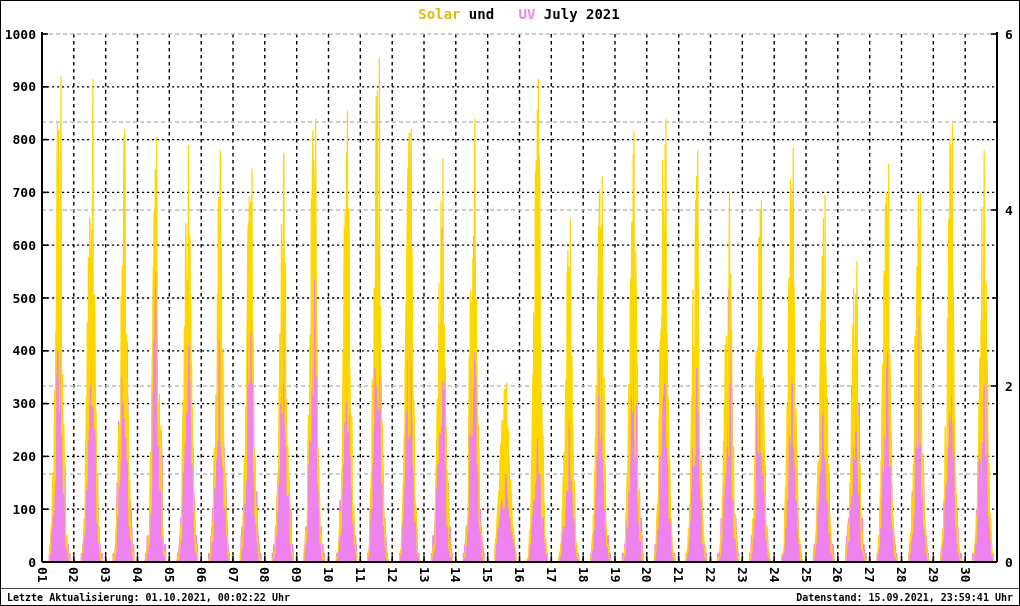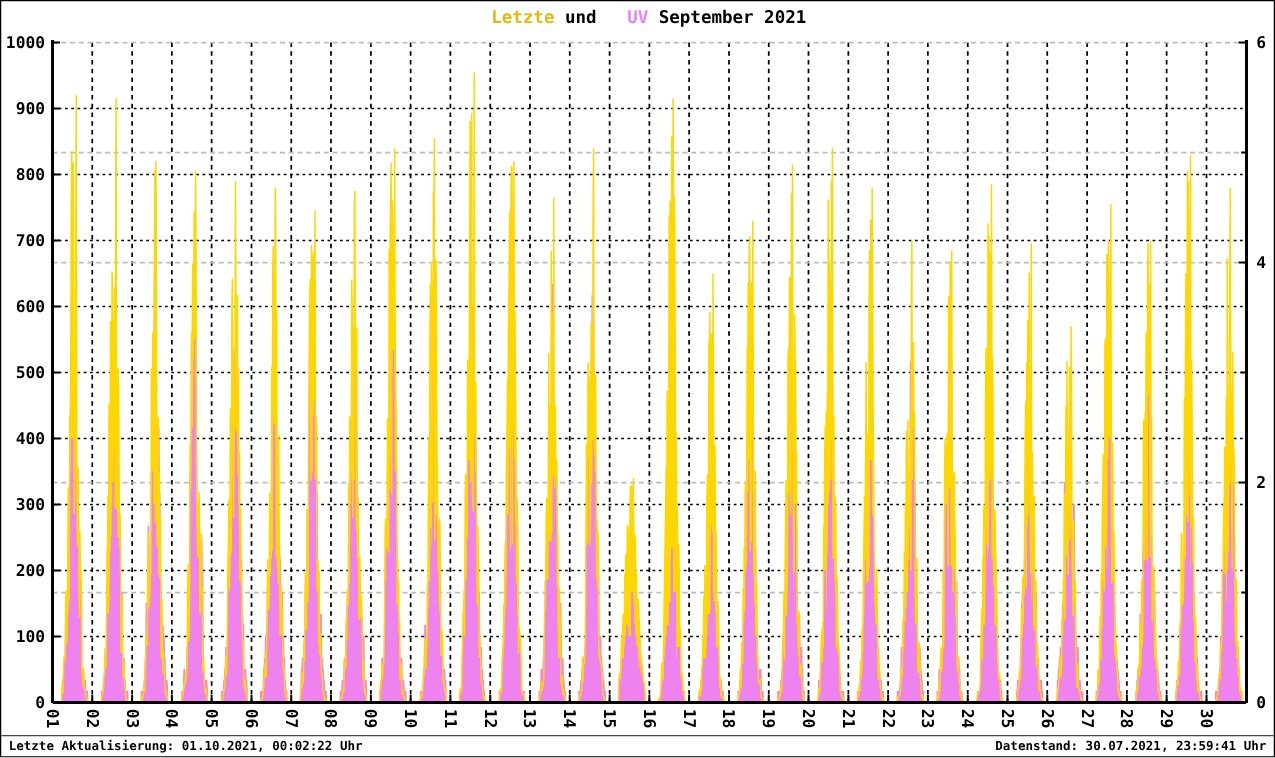--- a/index.html
+++ b/index.html
@@ -12,21 +12,21 @@
   svg.chart{position:absolute;left:0;top:0;}
   .sep{position:absolute;left:0;top:587px;width:100%;height:1px;background:#444;}
   .footer-left,.footer-right{position:absolute;top:591px;font-size:10px;font-weight:bold;color:#000;white-space:pre;}
   .footer-left{left:6px;}
   .footer-right{right:6px;}
 </style>
 </head>
 <body>
 
 <div class="frame">
-  <div class="chart-title"><span class="t-solar">Letzte</span><span> und </span><span class="t-uv">UV</span><span> September 2021</span></div>
+  <div class="chart-title"><span class="t-solar">Solar</span><span> und </span><span class="t-uv">UV</span><span> July 2021</span></div>
 
   <svg class="chart" width="1018" height="587" viewBox="0 0 1018 587">
       <g>
         <line x1="72.8" y1="33" x2="72.8" y2="561" stroke="#000000" stroke-width="1.4" stroke-dasharray="3.5,3.5"></line>
         <line x1="104.7" y1="33" x2="104.7" y2="561" stroke="#000000" stroke-width="1.4" stroke-dasharray="3.5,3.5"></line>
         <line x1="136.5" y1="33" x2="136.5" y2="561" stroke="#000000" stroke-width="1.4" stroke-dasharray="3.5,3.5"></line>
         <line x1="168.3" y1="33" x2="168.3" y2="561" stroke="#000000" stroke-width="1.4" stroke-dasharray="3.5,3.5"></line>
         <line x1="200.2" y1="33" x2="200.2" y2="561" stroke="#000000" stroke-width="1.4" stroke-dasharray="3.5,3.5"></line>
         <line x1="232.0" y1="33" x2="232.0" y2="561" stroke="#000000" stroke-width="1.4" stroke-dasharray="3.5,3.5"></line>
         <line x1="263.8" y1="33" x2="263.8" y2="561" stroke="#000000" stroke-width="1.4" stroke-dasharray="3.5,3.5"></line>
@@ -167,14 +167,14 @@
         <text x="832.3" y="566" text-anchor="start" transform="rotate(90 832.3 566)" font-family="DejaVu Sans Mono, monospace" font-weight="bold" font-size="13" fill="#000">26</text>
         <text x="864.2" y="566" text-anchor="start" transform="rotate(90 864.2 566)" font-family="DejaVu Sans Mono, monospace" font-weight="bold" font-size="13" fill="#000">27</text>
         <text x="896.0" y="566" text-anchor="start" transform="rotate(90 896.0 566)" font-family="DejaVu Sans Mono, monospace" font-weight="bold" font-size="13" fill="#000">28</text>
         <text x="927.8" y="566" text-anchor="start" transform="rotate(90 927.8 566)" font-family="DejaVu Sans Mono, monospace" font-weight="bold" font-size="13" fill="#000">29</text>
         <text x="959.7" y="566" text-anchor="start" transform="rotate(90 959.7 566)" font-family="DejaVu Sans Mono, monospace" font-weight="bold" font-size="13" fill="#000">30</text>
       </g>
     </svg>
 
   <div class="sep"></div>
   <div class="footer-left">Letzte Aktualisierung: 01.10.2021, 00:02:22 Uhr</div>
-  <div class="footer-right">Datenstand: 30.07.2021, 23:59:41 Uhr</div>
+  <div class="footer-right">Datenstand: 15.09.2021, 23:59:41 Uhr</div>
 </div>
 
 </body></html>

